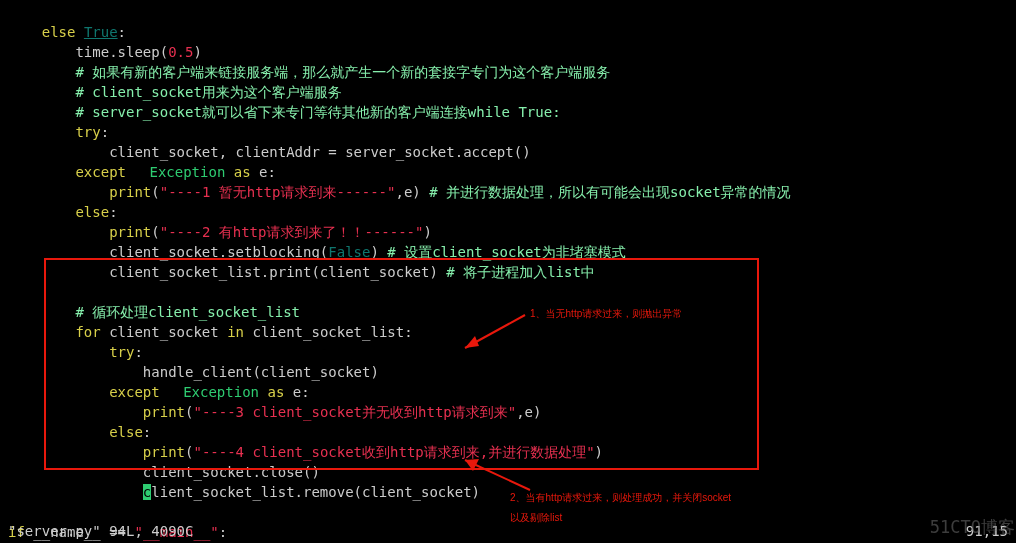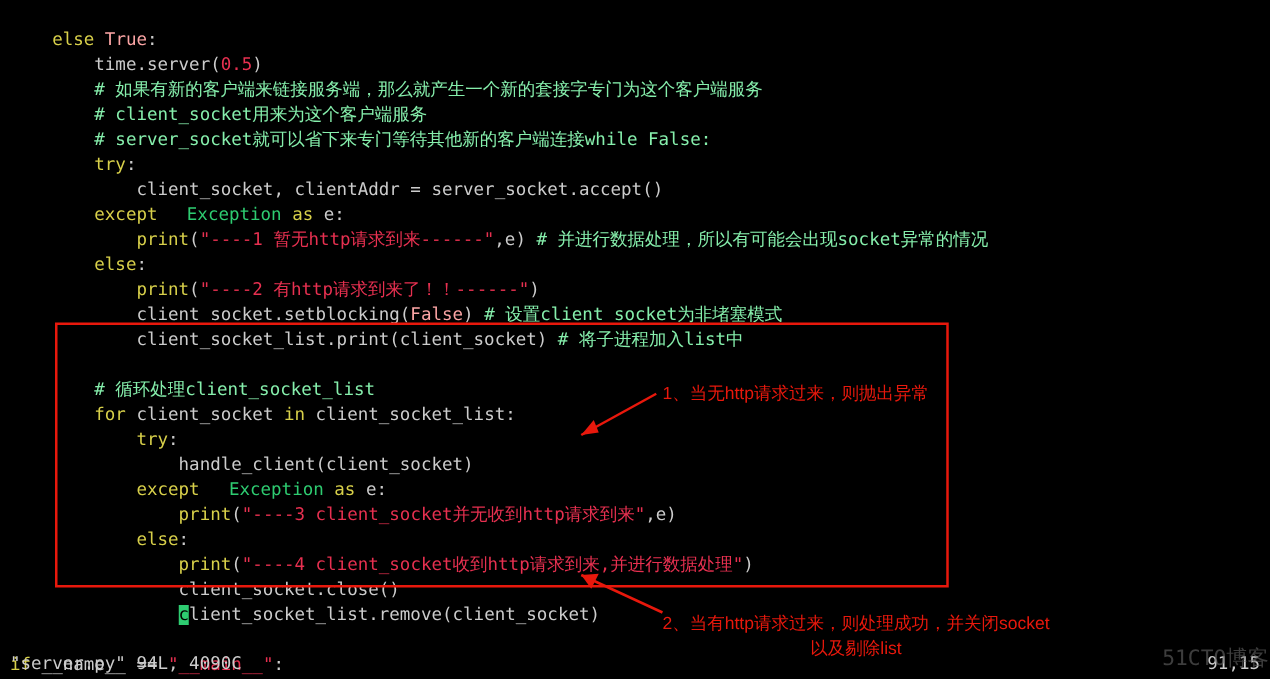--- a/index.html
+++ b/index.html
@@ -16,42 +16,42 @@
   }
   .code-container {
     padding: 2px 8px;
     white-space: pre;
   }
   .kw { color: #d8d04a; }
   .num { color: #e73050; text-align: center; }
   .str { color: #e73050; }
   .comment { color: #86efac; }
   .exc { color: #2ecc71; margin-left: 15px; }
-  .bool { color: #fca5a5; }
+  .bool { color: #0f766e; text-decoration: underline; }
   .cursor {
     background: #2ecc71;
     color: #000;
   }
   .annotation-box {
     position: absolute;
     border: 2px solid #e8180c;
     left: 44px;
     top: 258px;
     width: 715px;
     height: 212px;
     pointer-events: none;
   }
   .arrow-svg {
     position: absolute;
     pointer-events: none;
   }
   .anno-text {
     color: #e8180c;
     position: absolute;
-    font-size: 14px;
+    font-size: 10px;
     font-family: "Microsoft YaHei", sans-serif;
     white-space: pre-line;
     line-height: 20px;
   }
   .status-left {
     position: absolute;
     left: 8px;
     bottom: 2px;
     color: #ccc;
   }
@@ -68,24 +68,24 @@
     color: #666;
     font-size: 17px;
     opacity: 0.6;
   }
 </style>
 </head>
 <body>
 
 <div class="code-container">
 <span>    <span class="kw">else</span> <span class="bool">True</span><span>:</span></span>
-<span><span>        time.server(</span><span class="num">0.5</span><span>)</span></span>
+<span><span>        time.sleep(</span><span class="num">0.5</span><span>)</span></span>
 <span><span class="comment">        # 如果有新的客户端来链接服务端，那么就产生一个新的套接字专门为这个客户端服务</span></span>
 <span><span class="comment">        # client_socket用来为这个客户端服务</span></span>
-<span><span class="comment">        # server_socket就可以省下来专门等待其他新的客户端连接while False:</span></span>
+<span><span class="comment">        # server_socket就可以省下来专门等待其他新的客户端连接while True:</span></span>
 <span><span class="kw">        try</span>:</span>
 <span><span>            client_socket, clientAddr = server_socket.accept()</span></span>
 <span><span class="kw">        except</span> <span class="exc">Exception</span> <span class="kw">as</span> <span>e:</span></span>
 <span><span class="kw">            print</span><span>(</span><span class="str">"----1 暂无http请求到来------"</span><span>,e) </span><span class="comment"># 并进行数据处理，所以有可能会出现socket异常的情况</span></span>
 <span><span class="kw">        else</span>:</span>
 <span><span class="kw">            print</span><span>(</span><span class="str">"----2 有http请求到来了！！------"</span><span>)</span></span>
 <span><span>            client_socket.setblocking(</span><span class="bool">False</span><span>) </span><span class="comment"># 设置client_socket为非堵塞模式</span></span>
 <span><span>            client_socket_list.print(client_socket) </span><span class="comment"># 将子进程加入list中</span></span>
 <span> </span>
 <span><span class="comment">        # 循环处理client_socket_list</span></span>
@@ -109,18 +109,18 @@
   <line x1="70" y1="5" x2="10" y2="38" stroke="#e8180c" stroke-width="2"></line>
   <polygon points="10,38 20,26 24,36" fill="#e8180c"></polygon>
 </svg>
 
 <svg class="arrow-svg" style="left:455px; top:455px;" width="80" height="40">
   <line x1="75" y1="35" x2="10" y2="5" stroke="#e8180c" stroke-width="2"></line>
   <polygon points="10,5 24,4 18,16" fill="#e8180c"></polygon>
 </svg>
 
 <div class="anno-text" style="left:530px; top:304px;">1、当无http请求过来，则抛出异常</div>
-<div class="anno-text" style="left:530px; top:488px;text-align:center;">2、当有http请求过来，则处理成功，并关闭socket
+<div class="anno-text" style="left:510px; top:488px;">2、当有http请求过来，则处理成功，并关闭socket
 以及剔除list</div>
 
 <div class="status-left">"server.py" 94L, 4090C</div>
 <div class="status-right">91,15</div>
 <div class="watermark">51CTO博客</div>
 
 </body></html>

